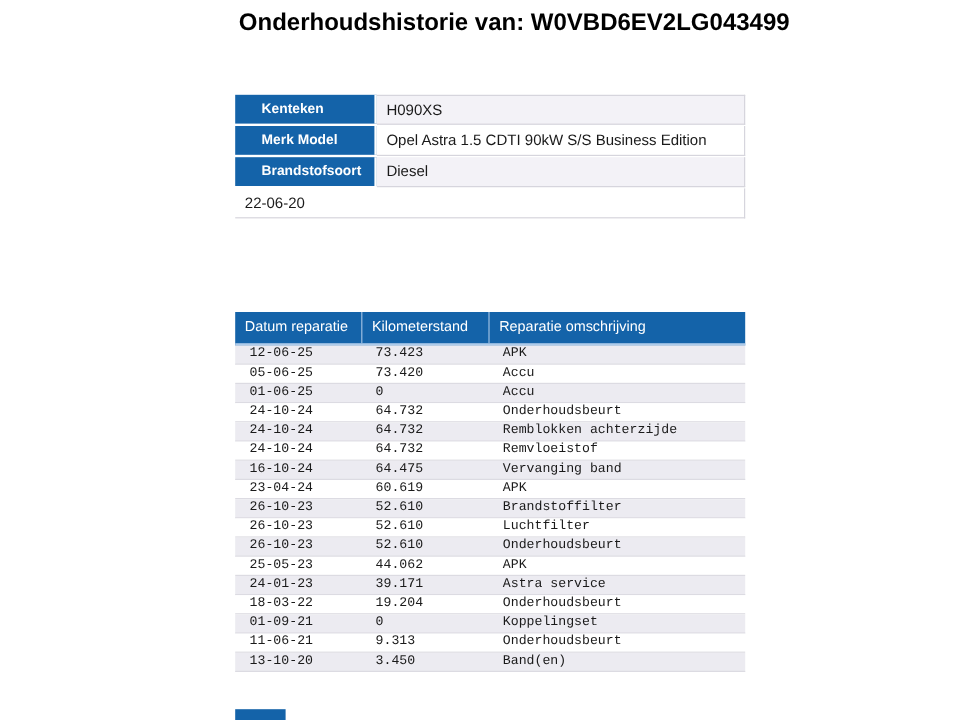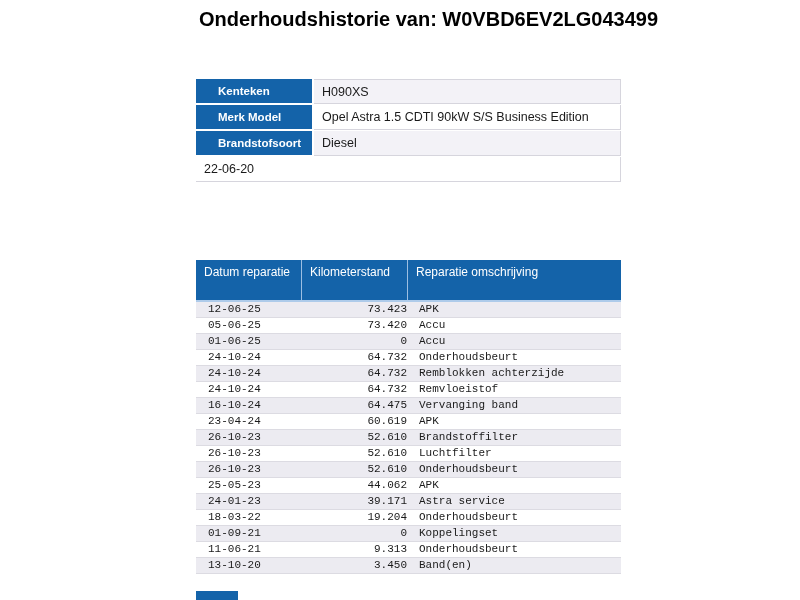--- a/index.html
+++ b/index.html
@@ -63,21 +63,21 @@
   .t1-row:nth-child(even) .t1-value{background:#ffffff;}
   
   .history-table{
     position:absolute;
     left:196px;
     top:260px;
     width:425px;
   }
   .t2-head{
     display:flex;
-    height:42px;
+    height:28px;
     background:var(--blue);
     border-bottom:2px solid var(--head-underline);
   }
   .t2-hcell{
     padding:5px 0 0 8px;
     color:#ffffff;
     font-size:12px;
     white-space:nowrap;
     overflow:hidden;
   }
@@ -95,21 +95,21 @@
   .t2-cell{
     padding-left:12px;
     font-size:11px;
     line-height:15px;
     color:var(--text);
     white-space:nowrap;
     overflow:hidden;
     font-family:Liberation Mono, monospace;
   }
   .t2-cell:nth-child(1){width:105px;}
-  .t2-cell:nth-child(2){width:106px;text-align:right;}
+  .t2-cell:nth-child(2){width:106px;}
   .t2-cell:nth-child(3){flex:1;}
   
   .cutoff-fragment{
     position:absolute;
     left:196px;
     top:591px;
     width:42px;
     height:9px;
     background:var(--blue);
   }

